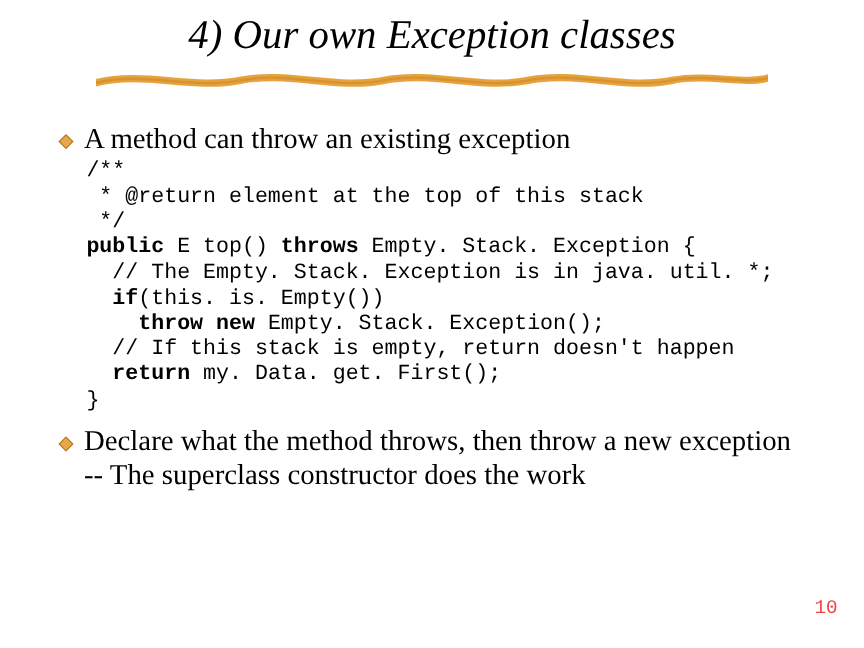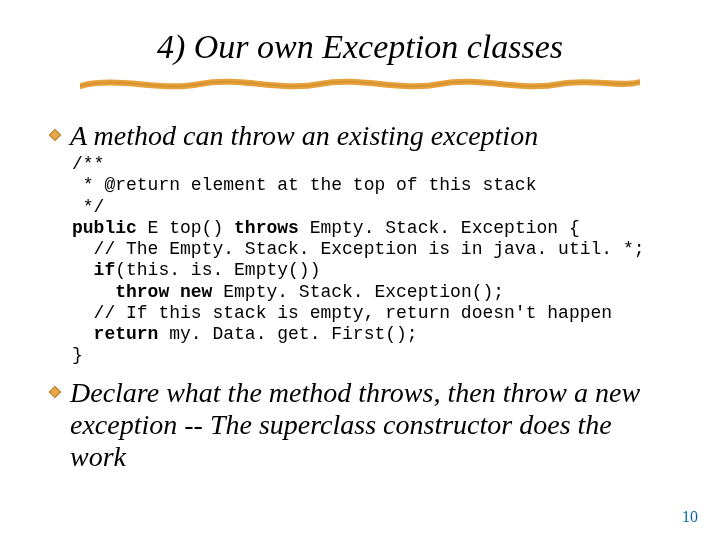--- a/index.html
+++ b/index.html
@@ -1,27 +1,27 @@
 <!DOCTYPE html>
 <html><head>
 <meta charset="utf-8">
 <style>
   * { margin: 0; padding: 0; box-sizing: border-box; }
   html, body { width: 720px; height: 540px; background: #fff; font-family: "Times New Roman", Times, serif; color: #000; }
-  .slide { position: relative; width: 720px; height: 540px; padding: 24px 48px 24px 48px; }
+  .slide { position: relative; width: 720px; height: 540px; padding: 7px 48px 24px 48px; }
   .title { font-size: 34px; font-style: italic; text-align: center; margin-top: 4px; margin-bottom: 8px; font-weight: 400; }
   .underline-wrap { width: 100%; display: flex; justify-content: center; margin-bottom: 28px; }
   .underline { width: 560px; height: 18px; }
   .bullet-row { display: flex; align-items: flex-start; margin-bottom: 2px; }
   .diamond { width: 14px; height: 14px; margin-top: 8px; margin-right: 8px; flex: 0 0 auto; }
-  .bullet-text { font-size: 28px; line-height: 1.15; font-style: italic; }
+  .bullet-text { font-size: 24px; line-height: 1.15; }
   .code-block { font-family: Liberation Mono, monospace; font-size: 18px; line-height: 1.18; white-space: pre; margin: 2px 0 10px 24px; }
   .code-block .cmt { font-weight: normal; }
   .code-block .kw { font-weight: bold; }
-  .page-num { position: absolute; right: 22px; bottom: 14px; font-family: Liberation Serif, serif; font-size: 16px; color: #0369a1; }
+  .page-num { position: absolute; right: 22px; bottom: 24px; font-family: Liberation Mono, monospace; font-size: 16px; color: #ef4444; }
 </style>
 </head>
 <body>
 
 <div class="slide">
 
   <div class="title">4) Our own Exception classes</div>
 
   <div class="underline-wrap">
     <svg class="underline" viewBox="0 0 560 18" preserveAspectRatio="none">

